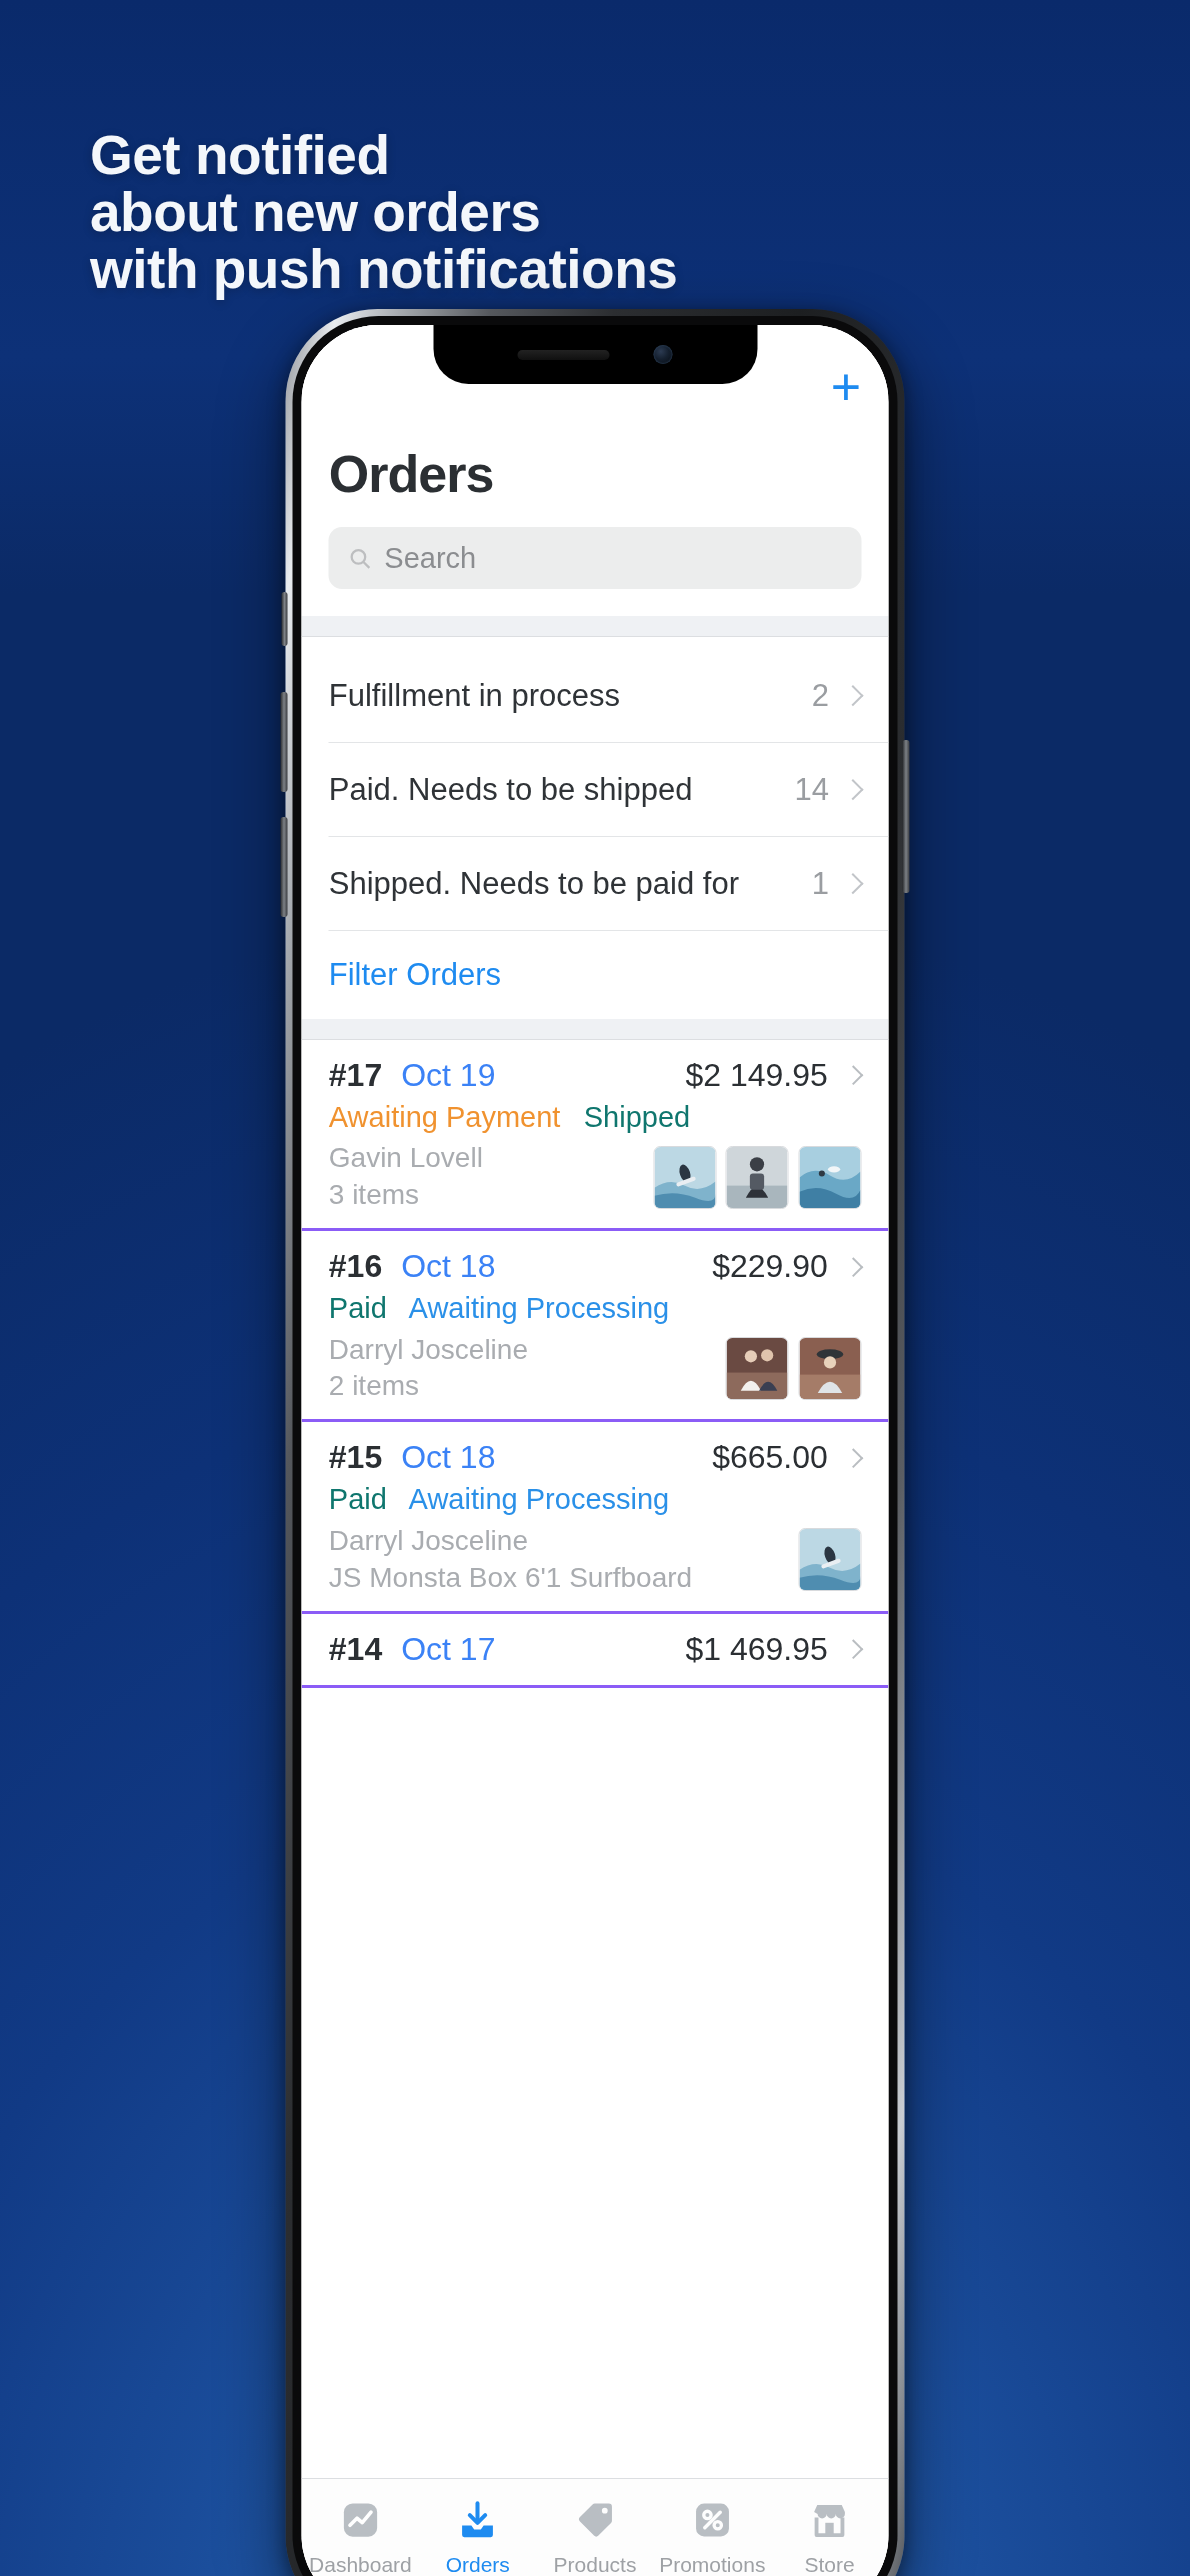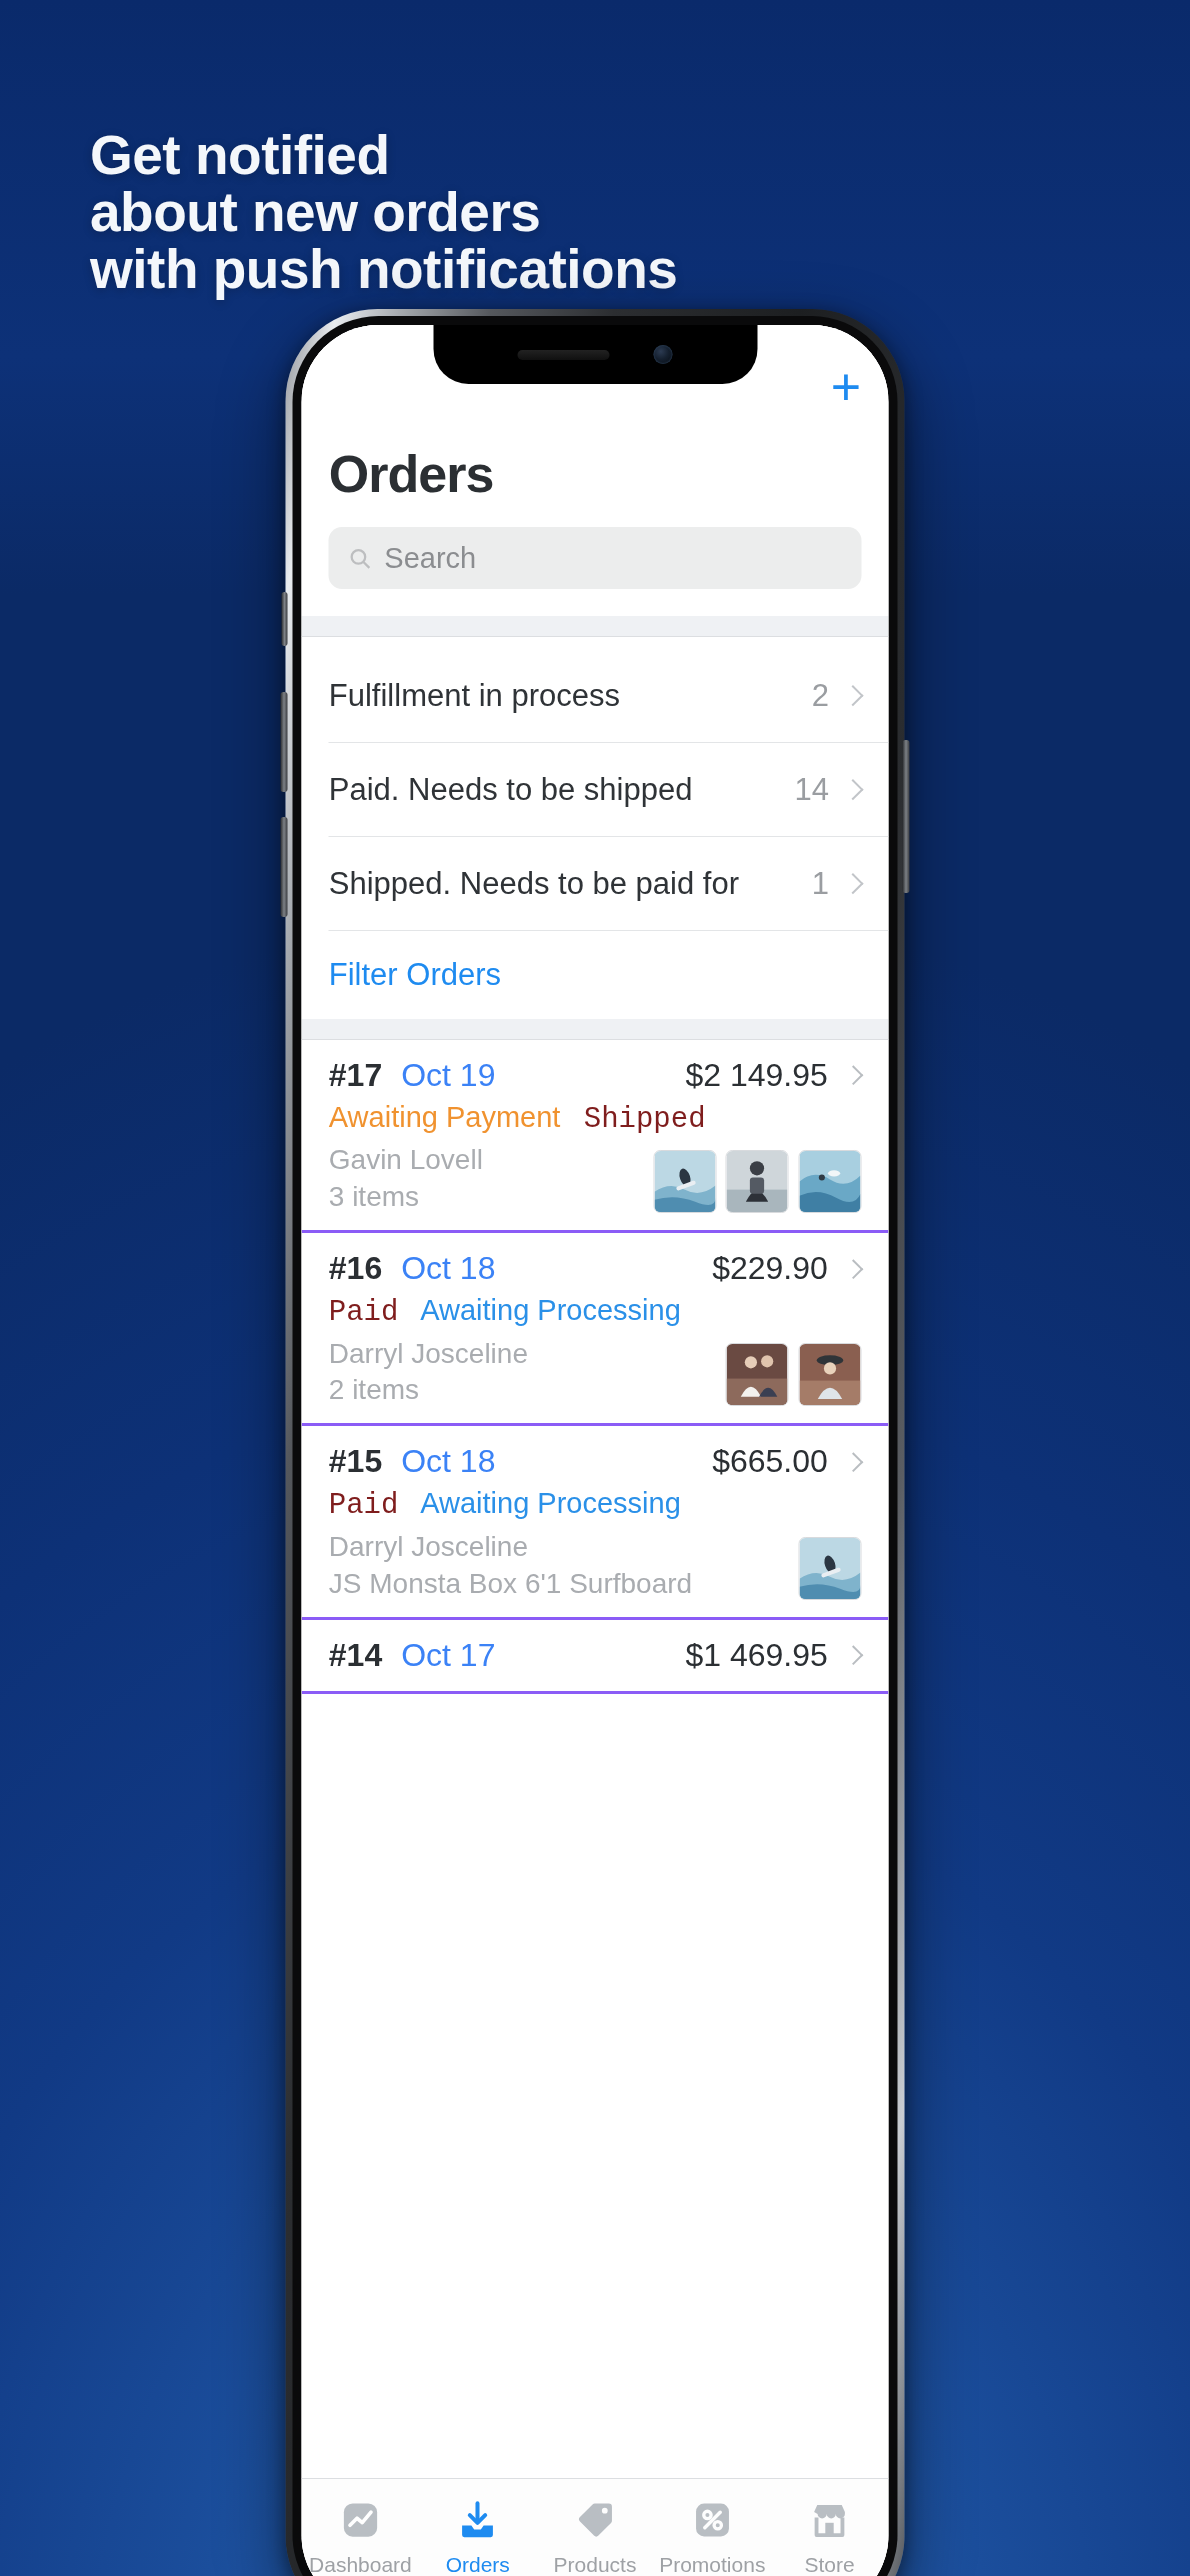--- a/index.html
+++ b/index.html
@@ -127,23 +127,23 @@
   .order-top{ display:flex; align-items:baseline; }
   .order-num{ font-size:32px; font-weight:bold; color:#2b2f33; }
   .order-date{ font-size:32px; color:#3b82f6; margin-left:19px; }
   .order-total{ margin-left:auto; font-size:32px; color:#2b2f33; }
   .order-chev{ width:14.4px; height:14.4px; border-right:2.9px solid #b9bdc1;
     border-bottom:2.9px solid #b9bdc1; transform:rotate(-45deg);
     margin-left:19px; align-self:center; flex:none; }
   .order-tags{ margin-top:6.7px; font-size:29px; }
   .tag{ margin-right:15.3px; }
   .t-orange{ color:#f0922f; }
-  .t-green { color:#7f1d1d;font-family:Liberation Mono, monospace; }
+  .t-green { color:#0f766e; }
   .t-blue  { color:#2a90e8; }
-  .order-body{ display:flex; align-items:flex-end; margin-top:5.8px; }
+  .order-body{ display:flex; align-items:center; margin-top:5.8px; }
   .order-meta{ flex:1; }
   .order-cust{ font-size:28px; color:#a9acb0; margin-top:2.9px; }
   .order-items{ font-size:28px; color:#a9acb0; margin-top:4.8px; }
   .thumbs{ display:flex; gap:9.6px; margin-left:15.3px; padding-top:3.8px; }
   .thumb{ width:63px; height:63px; border-radius:6.7px; overflow:hidden;
     border:1px solid #d8dadd; position:relative; flex:none; }
 
   .tabbar{
     flex:none; height:134px; background:#fdfdfd;
     border-top:1px solid #dcdee1;

